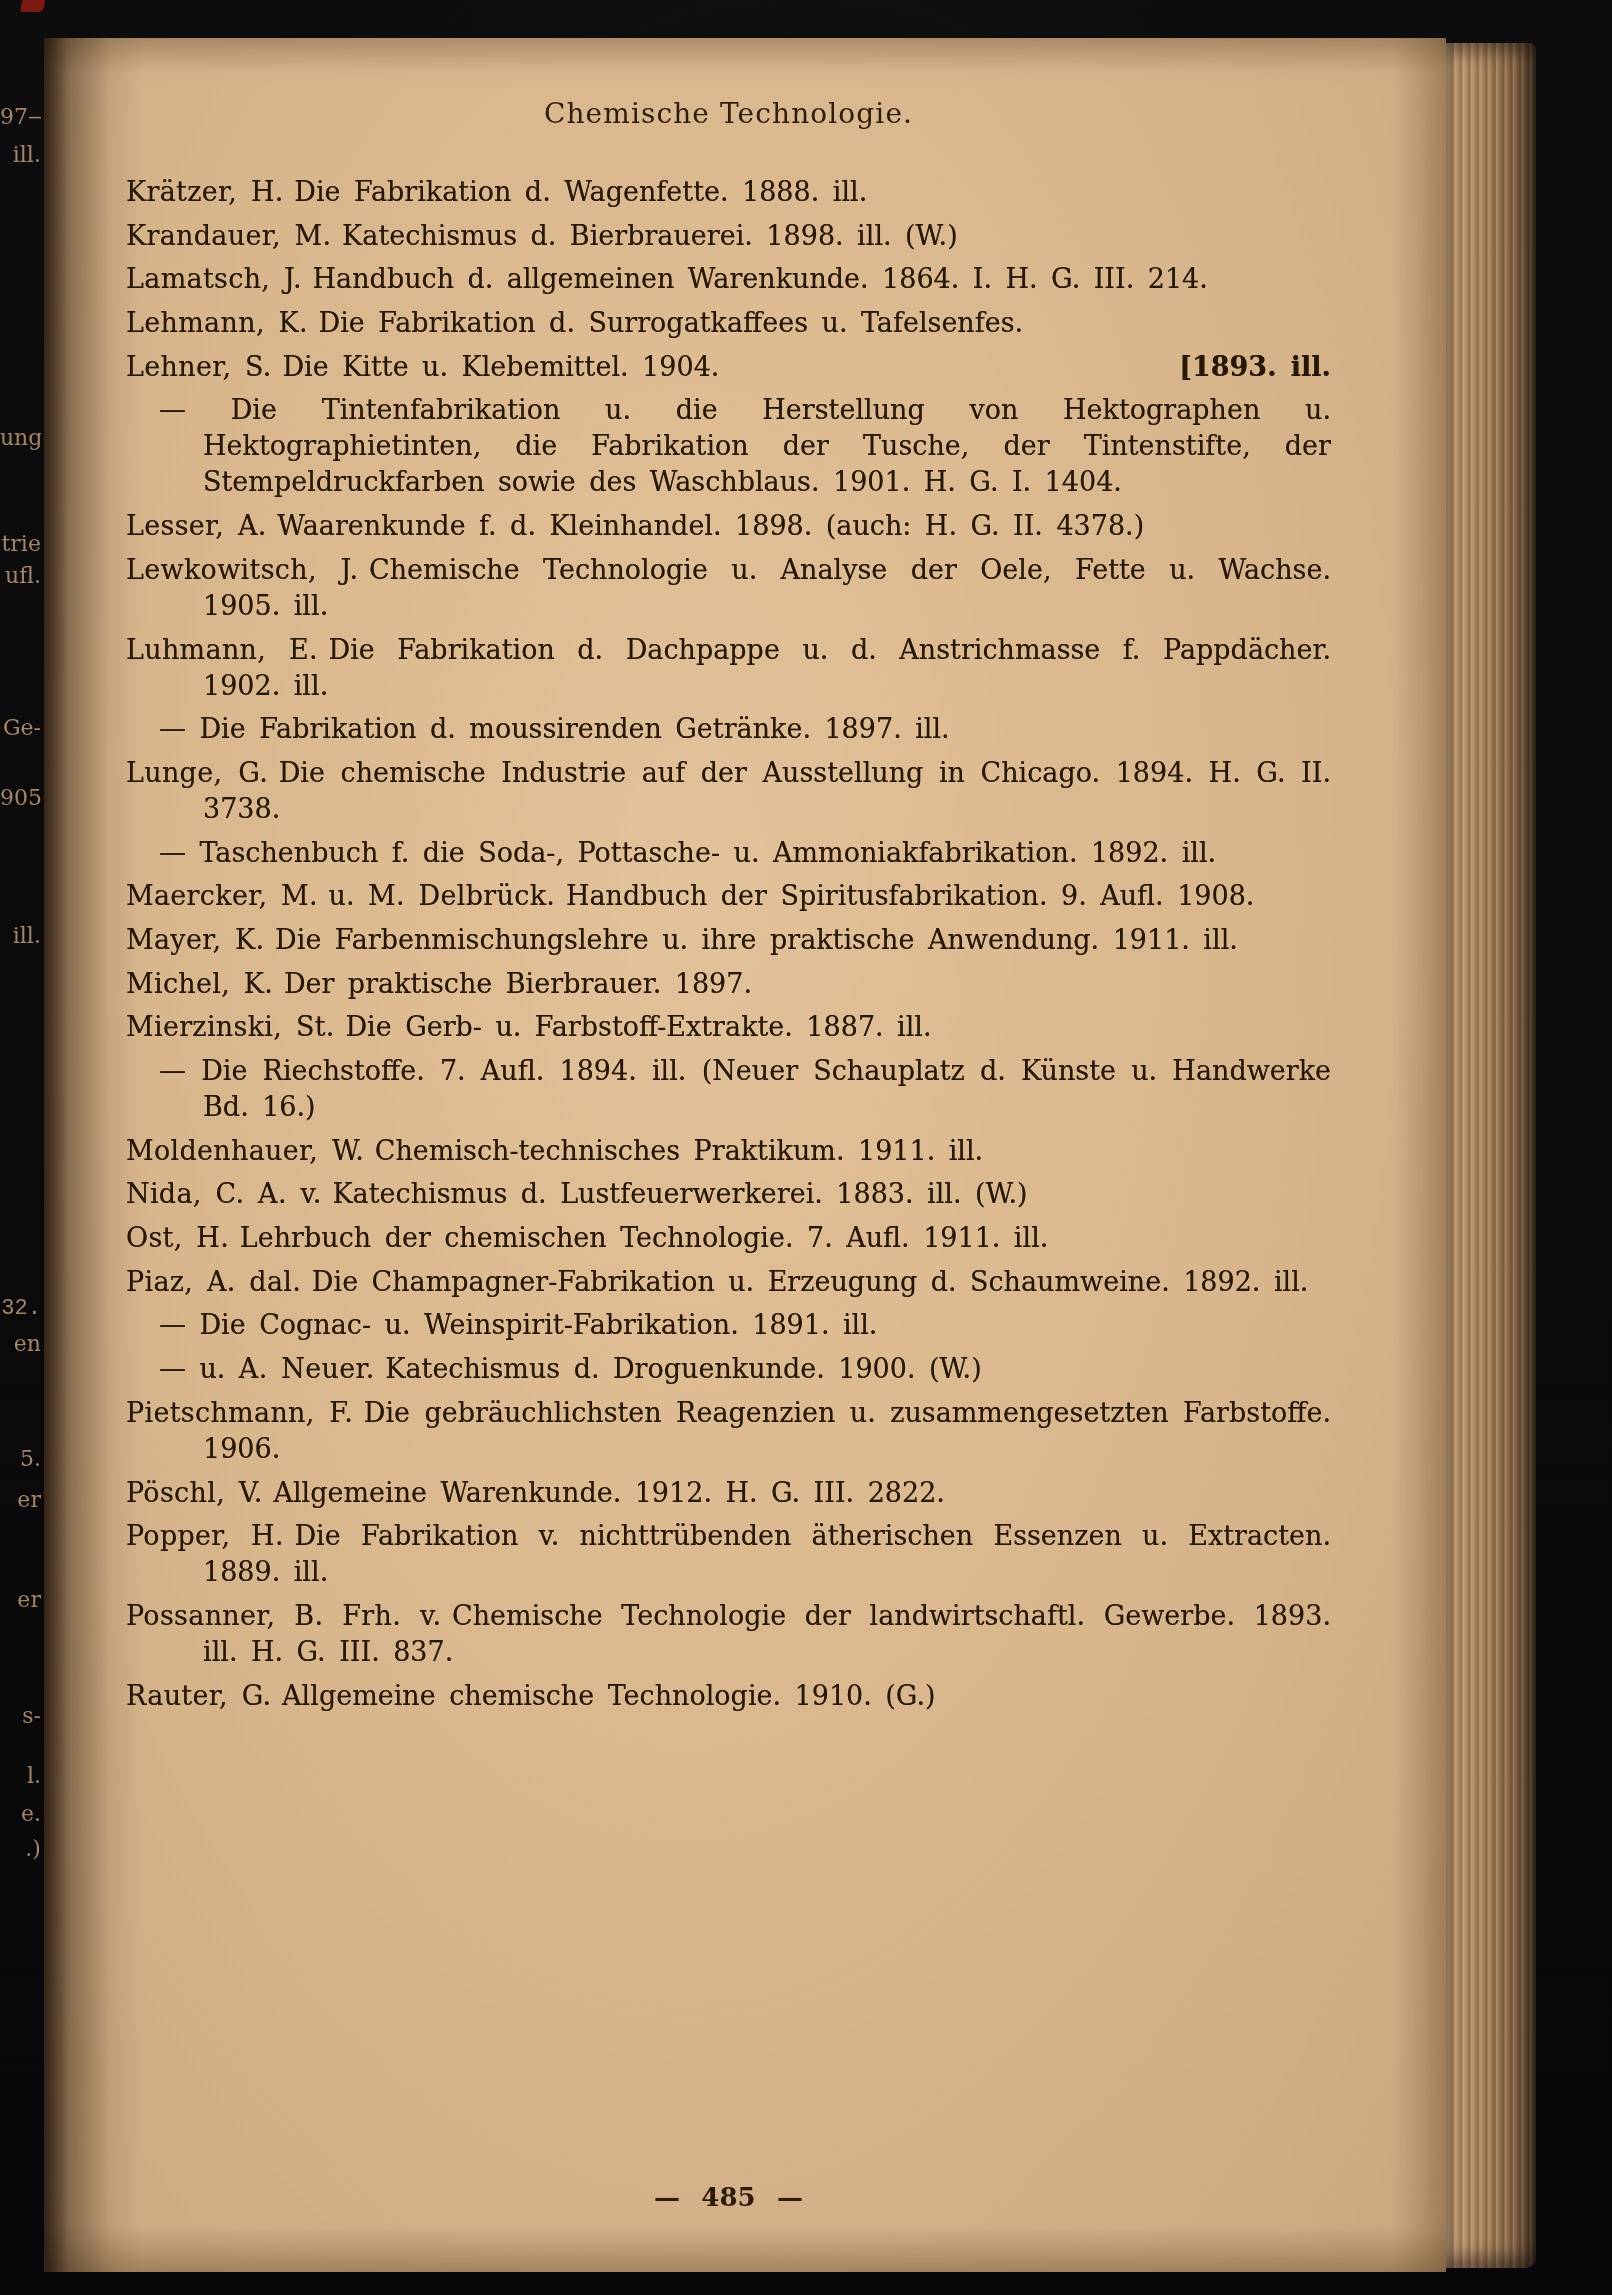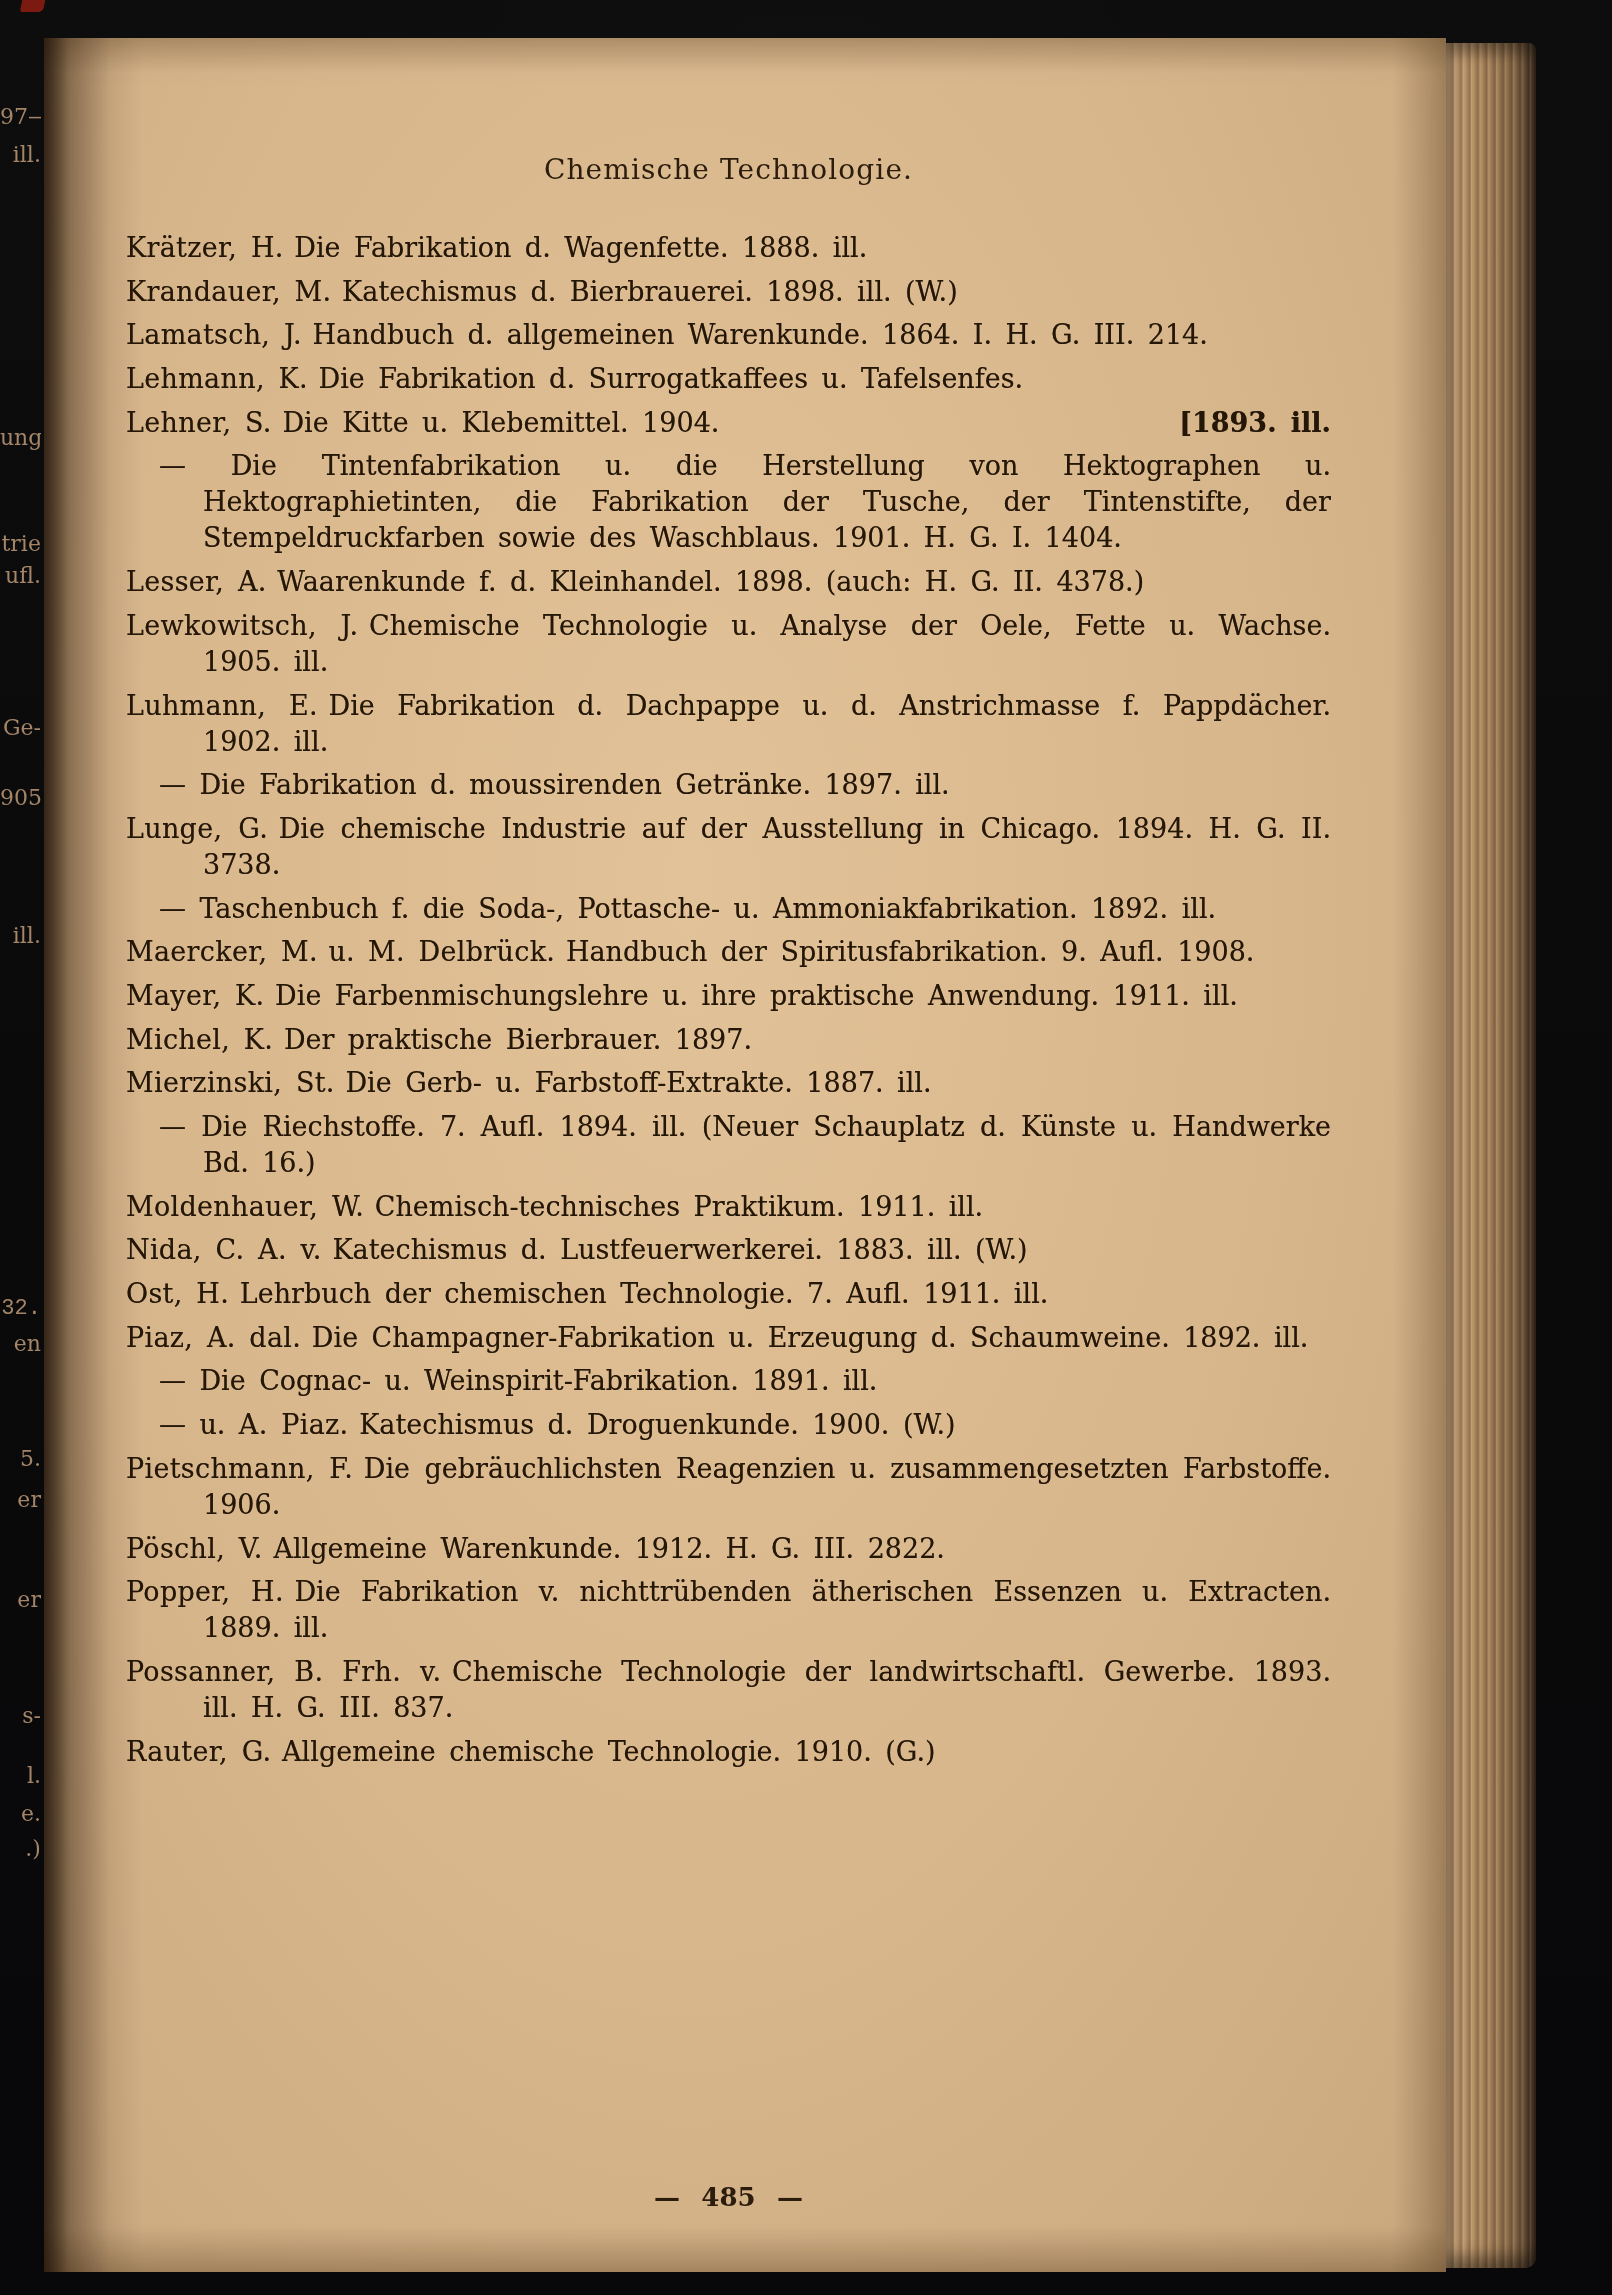--- a/index.html
+++ b/index.html
@@ -69,21 +69,21 @@
     background: linear-gradient(90deg, rgba(15,6,0,0.6) 0px, rgba(25,10,0,0.25) 23px, rgba(25,10,0,0) 66px);
   }
 
   .text-block {
     position: absolute;
     left: 82px; right: 115px; top: 0; bottom: 0;
     color: #241708;
   }
   .heading {
     margin: 0;
-    padding-top: 115px;
+    padding-top: 59px;
     text-align: center;
     font-size: 28px;
     font-weight: normal;
     letter-spacing: 1.1px;
     color: #2b1c0c;
   }
   .entries {
     margin-top: 44px;
   }
   .entry {
@@ -179,21 +179,21 @@
           <p class="entry"><span class="author">Maercker, M.</span><span class="plain">u. </span><span class="author">M. Delbrück.</span><span class="plain">Handbuch der Spiritusfabrikation. 9. Aufl. 1908.</span></p>
           <p class="entry"><span class="author">Mayer, K.</span><span class="plain">Die Farbenmischungslehre u. ihre praktische Anwendung. 1911. ill.</span></p>
           <p class="entry"><span class="author">Michel, K.</span><span class="plain">Der praktische Bierbrauer. 1897.</span></p>
           <p class="entry"><span class="author">Mierzinski, St.</span><span class="plain">Die Gerb- u. Farbstoff-Extrakte. 1887. ill.</span></p>
           <p class="entry dash"><span class="plain">— Die Riechstoffe. 7. Aufl. 1894. ill. (Neuer Schauplatz d. Künste u. Handwerke Bd. 16.)</span></p>
           <p class="entry"><span class="author">Moldenhauer, W.</span><span class="plain">Chemisch-technisches Praktikum. 1911. ill.</span></p>
           <p class="entry"><span class="author">Nida, C. A. v.</span><span class="plain">Katechismus d. Lustfeuerwerkerei. 1883. ill. (W.)</span></p>
           <p class="entry"><span class="author">Ost, H.</span><span class="plain">Lehrbuch der chemischen Technologie. 7. Aufl. 1911. ill.</span></p>
           <p class="entry"><span class="author">Piaz, A. dal.</span><span class="plain">Die Champagner-Fabrikation u. Erzeugung d. Schaumweine. 1892. ill.</span></p>
           <p class="entry dash"><span class="plain">— Die Cognac- u. Weinspirit-Fabrikation. 1891. ill.</span></p>
-          <p class="entry dash"><span class="plain">— u. </span><span class="author">A. Piaz.</span><span class="plain">Katechismus d. Droguenkunde. 1900. (W.)</span></p>
+          <p class="entry dash"><span class="plain">— u. </span><span class="author">A. Neuer.</span><span class="plain">Katechismus d. Droguenkunde. 1900. (W.)</span></p>
           <p class="entry"><span class="author">Pietschmann, F.</span><span class="plain">Die gebräuchlichsten Reagenzien u. zusammengesetzten Farbstoffe. 1906.</span></p>
           <p class="entry"><span class="author">Pöschl, V.</span><span class="plain">Allgemeine Warenkunde. 1912. H. G. III. 2822.</span></p>
           <p class="entry"><span class="author">Popper, H.</span><span class="plain">Die Fabrikation v. nichttrübenden ätherischen Essenzen u. Extracten. 1889. ill.</span></p>
           <p class="entry"><span class="author">Possanner, B. Frh. v.</span><span class="plain">Chemische Technologie der landwirtschaftl. Gewerbe. 1893. ill. H. G. III. 837.</span></p>
           <p class="entry"><span class="author">Rauter, G.</span><span class="plain">Allgemeine chemische Technologie. 1910. (G.)</span></p>
         </div>
       <div class="footer">
         <span>— 485 —</span>
       </div>
     </div>

